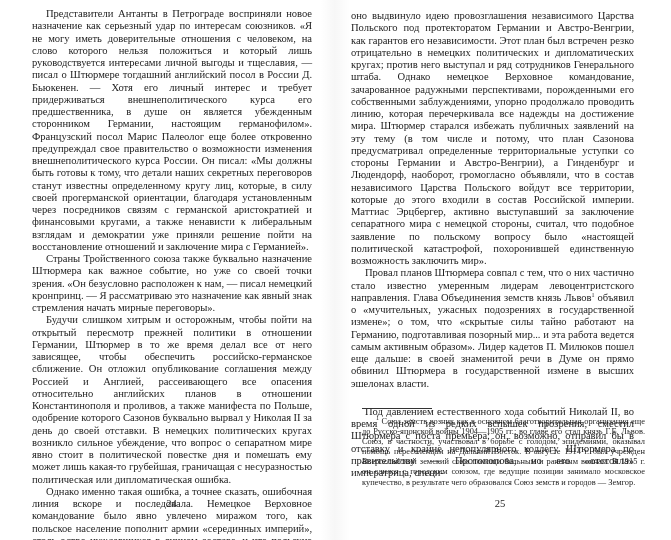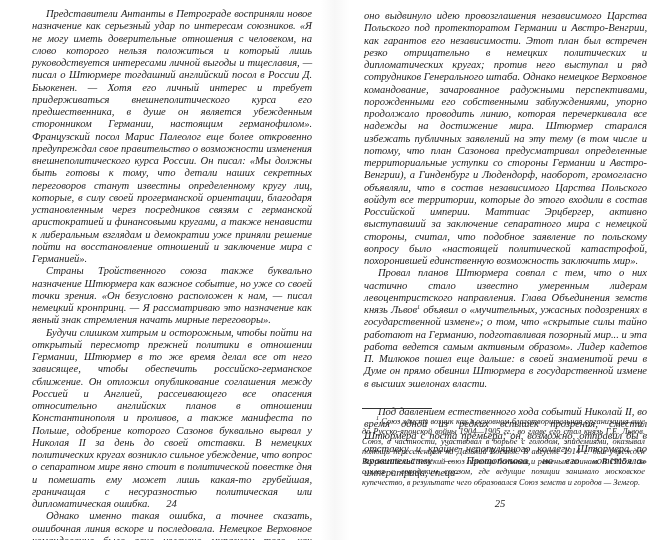--- a/index.html
+++ b/index.html
@@ -1,24 +1,24 @@
 <!DOCTYPE html>
 <html><head>
 <meta charset="utf-8">
 <style>
   html, body { margin:0; padding:0; background:#ffffff; }
   body { width:671px; height:540px; position:relative; overflow:hidden;
          font-family:"Liberation Serif","DejaVu Serif",serif; color:#1e1e1e; }
-  .page { position:absolute; top:0; height:520px;font-style:italic; }
+  .page { position:absolute; top:0; height:520px; }
   .page.left { left:0; width:335px; }
   .page.right { left:335px; width:336px; }
   .body-text { position:absolute; font-size:10.6px; line-height:12.25px; text-align:justify;
                hyphens:auto; letter-spacing:-0.05px; }
   .left .body-text { left:32px; width:280px; top:8px; }
-  .right .body-text { left:29px; width:283px; top:10px; }
+  .right .body-text { left:16px; width:283px; top:10px; }
   .body-text p { margin:0; text-indent:14px; }
   .body-text p.cont { text-indent:0; }
   .right .body-text p.gap { margin-top:16px; }
   sup { font-size:6px; line-height:0; vertical-align:4px; }
   .fn-rule { position:absolute; left:27px; top:408px; width:70px; height:0; border-top:1px solid #333; }
   .footnote { position:absolute; left:27px; width:283px; top:417px; font-size:8.4px; line-height:10.1px;
               text-align:justify; }
   .footnote p { margin:0; text-indent:14px; }
   .page-num { position:absolute; top:498px; width:100%; text-align:center; font-size:10.6px; }
   .left .page-num { left:0; width:335px; padding-left:8px; box-sizing:border-box; }

